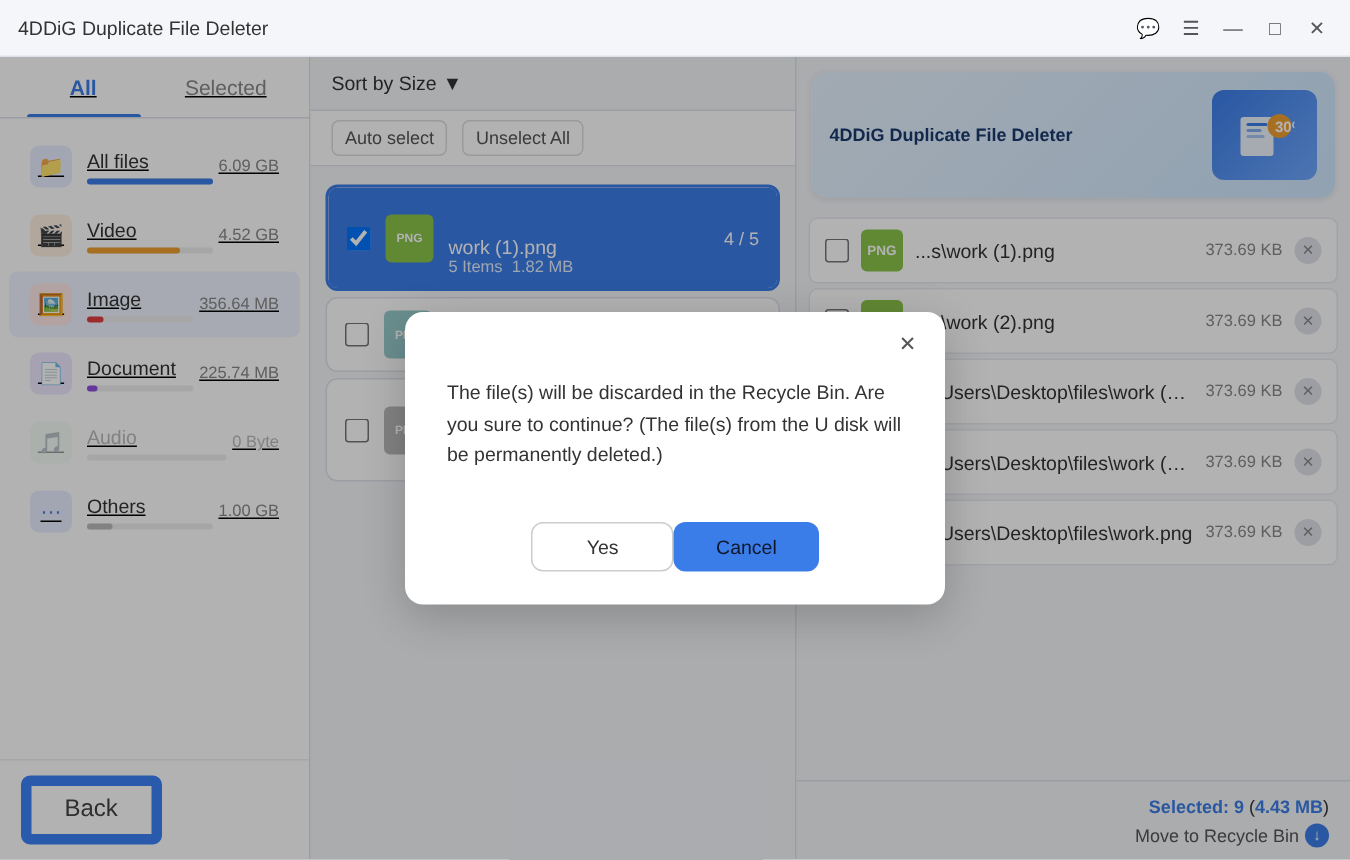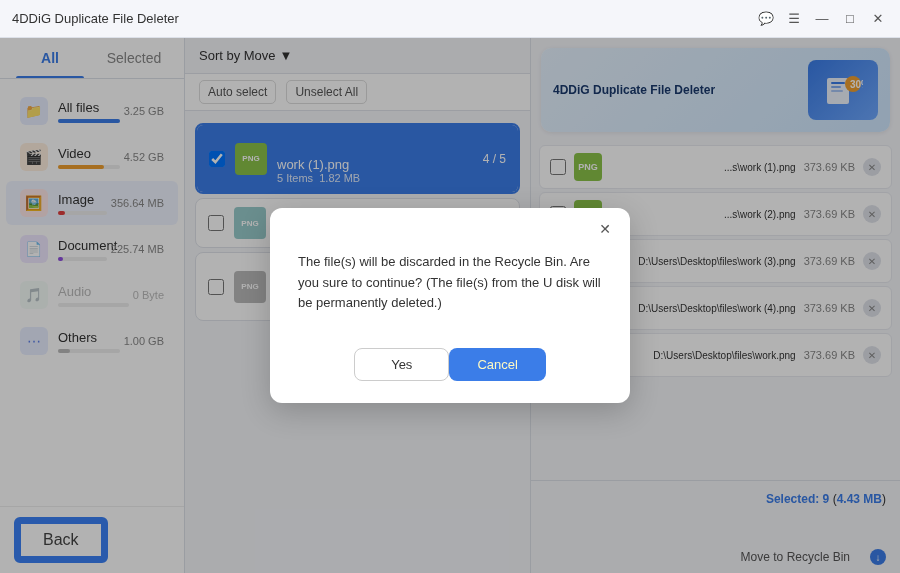--- a/index.html
+++ b/index.html
@@ -49,26 +49,27 @@
     
     .main-layout {
       display: flex;
       flex: 1;
       overflow: hidden;
       position: relative;
     }
 
     
     .sidebar {
-      width: 185px;
+      width: 207px;
       background: #fff;
       border-right: 1px solid #dde1e9;
       display: flex;
       flex-direction: column;
       flex-shrink: 0;
+      text-decoration: underline;
     }
 
     .sidebar-tabs {
       display: flex;
       border-bottom: 1px solid #dde1e9;
       padding: 0 8px;
     }
     .sidebar-tab {
       flex: 1;
       text-align: center;
@@ -380,26 +381,25 @@
       display: flex;
       align-items: center;
       justify-content: center;
       font-size: 9px;
       color: white;
       font-weight: bold;
       flex-shrink: 0;
     }
     .file-path {
       flex: 1;
-      font-size: 10px;
+      font-size: 13px;
       color: #333;
       overflow: hidden;
       text-overflow: ellipsis;
       white-space: nowrap;
-      text-align: right;
     }
     .file-size {
       font-size: 11px;
       color: #888;
       white-space: nowrap;
       flex-shrink: 0;
     }
     .file-remove-btn {
       width: 18px;
       height: 18px;
@@ -427,23 +427,22 @@
     .bottom-selected-info {
       font-size: 12px;
       color: #333;
     }
     .bottom-selected-info span { color: #3b7de8; font-weight: 600; }
     .move-to-recycle {
       font-size: 12px;
       color: #555;
       display: flex;
       align-items: center;
-      gap: 20px;
-      cursor: pointer;
-      margin-top: 40px;
+      gap: 4px;
+      cursor: pointer;
     }
     .remove-btn {
       background: #3b7de8;
       color: #fff;
       border: none;
       border-radius: 8px;
       padding: 8px 22px;
       font-size: 13px;
       font-weight: 600;
       cursor: pointer;
@@ -502,21 +501,21 @@
       border: 1px solid #ccc;
       background: #fff;
       border-radius: 8px;
       padding: 8px 36px;
       font-size: 13px;
       color: #333;
       cursor: pointer;
     }
     .modal-cancel {
       background: #3b7de8;
-      color: #fef9c3;
+      color: #0f172a;
       border: none;
       border-radius: 8px;
       padding: 8px 28px;
       font-size: 13px;
       cursor: pointer;
     }
 
     
     ::-webkit-scrollbar { width: 4px; }
     ::-webkit-scrollbar-track { background: transparent; }
@@ -546,21 +545,21 @@
     <div class="sidebar-items">
 
       <div class="sidebar-item">
         <div class="sidebar-item-icon icon-all">📁</div>
         <div class="sidebar-item-info">
           <div class="sidebar-item-label">All files</div>
           <div class="sidebar-item-bar-wrap">
             <div class="sidebar-item-bar bar-blue" style="width:100%"></div>
           </div>
         </div>
-        <span class="sidebar-item-size">3.25 GB</span>
+        <span class="sidebar-item-size">6.09 GB</span>
       </div>
 
       <div class="sidebar-item">
         <div class="sidebar-item-icon icon-video">🎬</div>
         <div class="sidebar-item-info">
           <div class="sidebar-item-label">Video</div>
           <div class="sidebar-item-bar-wrap">
             <div class="sidebar-item-bar bar-orange" style="width:74%"></div>
           </div>
         </div>
@@ -612,21 +611,21 @@
       </div>
     </div>
     <div class="back-btn-wrap">
       <button class="back-btn">Back</button>
     </div>
   </div>
 
   <div class="content-area">
     <div class="content-header">
       <div class="sort-btn">
-        <span>Sort by Move</span>
+        <span>Sort by Size</span>
         <span>▼</span>
       </div>
     </div>
     <div class="content-toolbar">
       <button class="toolbar-btn">Auto select</button>
       <button class="toolbar-btn">Unselect All</button>
     </div>
     <div class="content-main">
 
       <div class="file-group selected-group">

